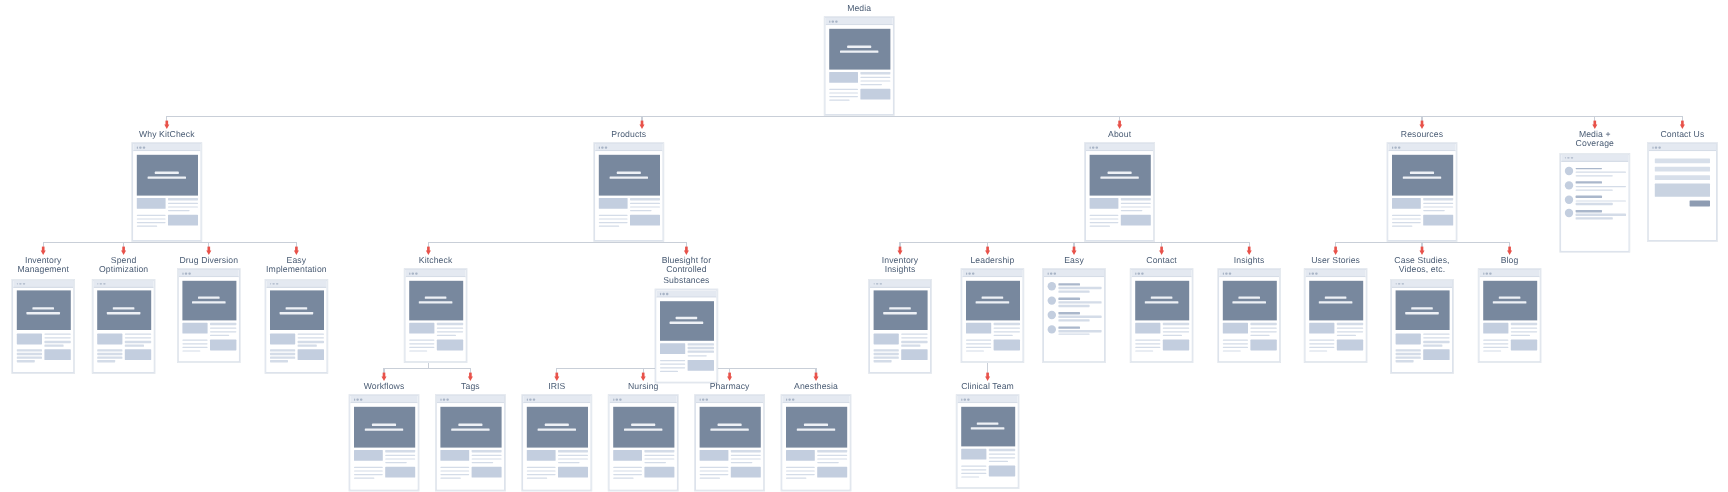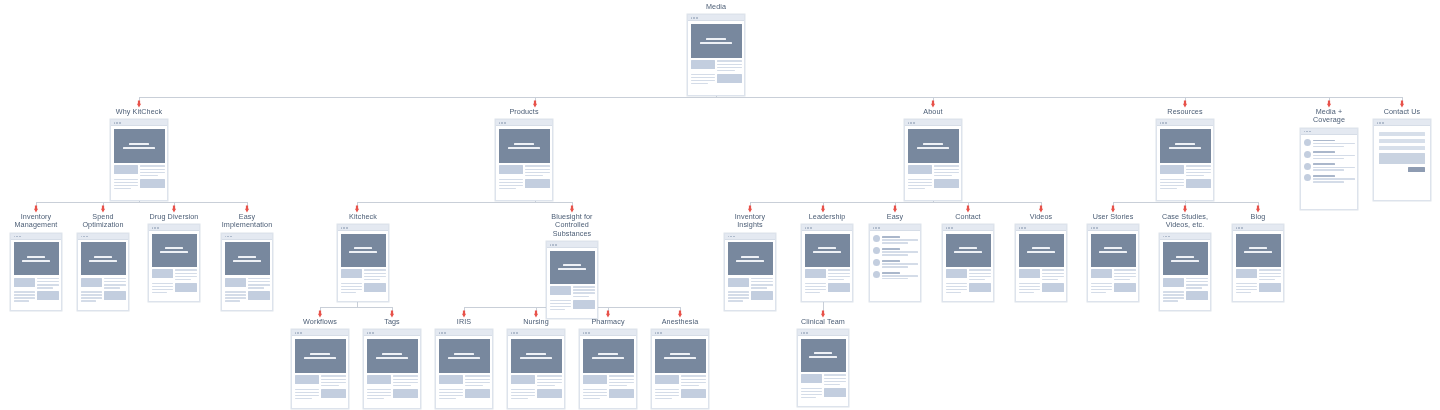--- a/index.html
+++ b/index.html
@@ -950,21 +950,21 @@
                 <div class="tline s"></div>
               </div>
               <div class="col half">
                 <div class="block" style="height: 9px;"></div>
               </div>
             </div>
           </div>
         </div>
       </div>
       <div class="node" style="left: 1015px; top: 213px; width: 52px;">
-        <div class="node-label">Videos</div>
+        <div class="node-label">Insights</div>
         <div class="card" style="width: 52px; height: 78px;">
           <div class="chrome">
             <div class="dot"></div>
             <div class="dot"></div>
             <div class="dot"></div>
           </div>
           <div class="body">
             <div class="hero" style="height: 33px;">
               <div class="hero-line w1"></div>
               <div class="hero-line w2"></div>

